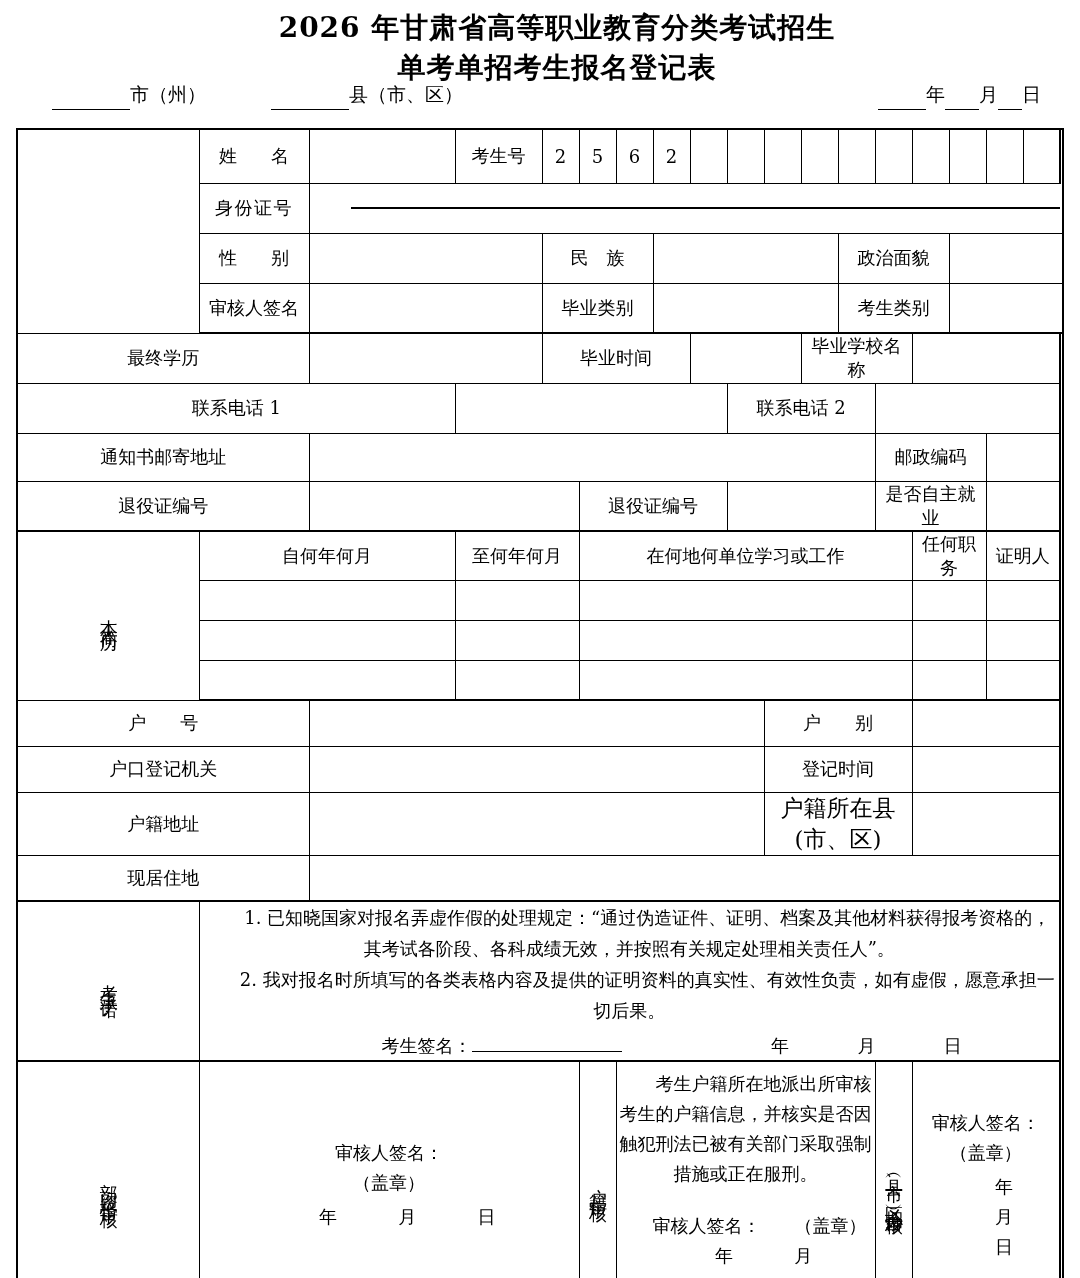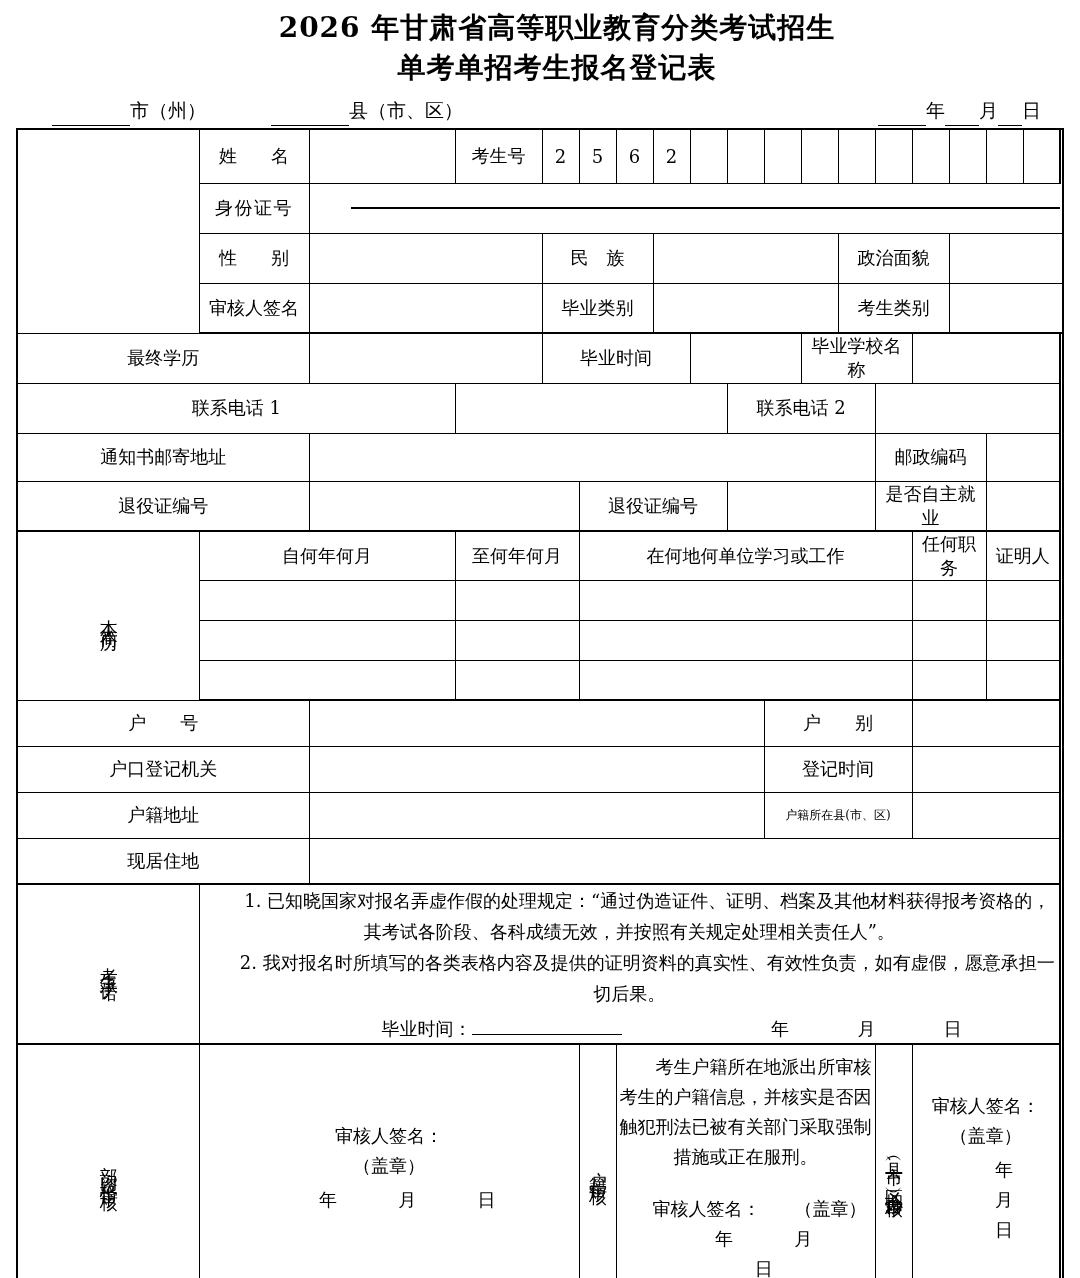--- a/index.html
+++ b/index.html
@@ -31,21 +31,21 @@
 
   
   .header-row {
     position: relative;
     height: 32px;
     margin: 6px 16px 2px 16px;
     font-size: 19px;
     line-height: 32px;
     white-space: nowrap;
   }
-  .hdr-seg { position: absolute; bottom: 0; }
+  .hdr-seg { position: absolute; bottom: 16px; }
   .ul { display: inline-block; border-bottom: 1.6px solid #000; vertical-align: bottom; height: 20px; }
 
   
   .frm {
     border-collapse: collapse;
     table-layout: fixed;
     width: 1048px;
     margin: 0 16px;
     border: 2.5px solid #000;
   }
@@ -284,39 +284,39 @@
     <tr style="height:46px">
       <td colspan="2" class="thickl">户口登记机关</td>
       <td colspan="8"></td>
       <td colspan="4">登记时间</td>
       <td colspan="4" class="thickr"></td>
     </tr>
 
     <tr style="height:46px">
       <td colspan="2" class="thickl">户籍地址</td>
       <td colspan="8"></td>
-      <td colspan="4" style="font-size:12px">户籍所在县(市、区)</td>
+      <td colspan="4" style="font-size:23px">户籍所在县(市、区)</td>
       <td colspan="4" class="thickr"></td>
     </tr>
 
     <tr style="height:46px">
       <td colspan="2" class="thickl thickb">现居住地</td>
       <td colspan="16" class="thickb thickr"></td>
     </tr>
 
     <tr style="height:148px">
       <td class="thickl thickb" style="width:46px;padding:0">
         <div class="vert">考生承诺</div>
       </td>
       <td colspan="17" class="thickb thickr pledge" style="vertical-align:top">
         <p>1. 已知晓国家对报名弄虚作假的处理规定：“通过伪造证件、证明、档案及其他材料获得报考资格的，其考试各阶段、各科成绩无效，并按照有关规定处理相关责任人”。</p>
         <p>2. 我对报名时所填写的各类表格内容及提供的证明资料的真实性、有效性负责，如有虚假，愿意承担一切后果。</p>
         <div class="sig-line">
           <span class="sig-label">
-            <span>毕业时间：</span><span class="sig-blank"></span>
+            <span>考生签名：</span><span class="sig-blank"></span>
           </span>
           <span class="ymd">年　月　日</span>
         </div>
       </td>
     </tr>
 
     <tr style="height:248px">
       <td class="thickl thickb" style="width:46px;padding:0">
         <div class="vert">部门资格审核</div>
       </td>

